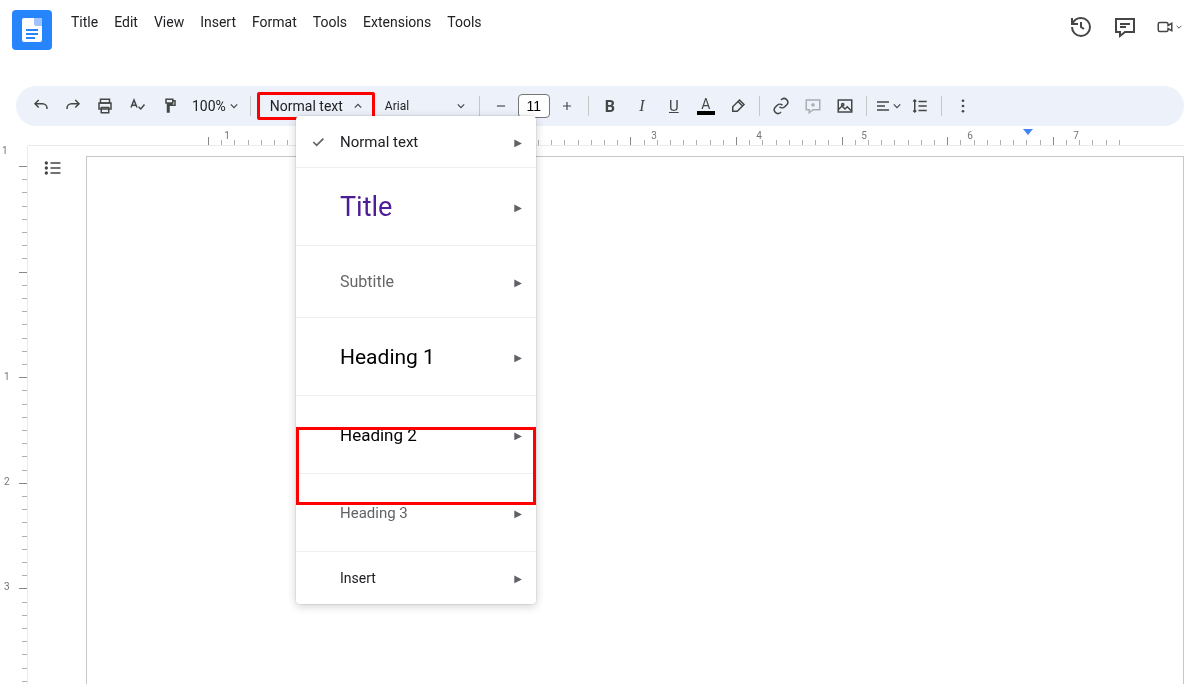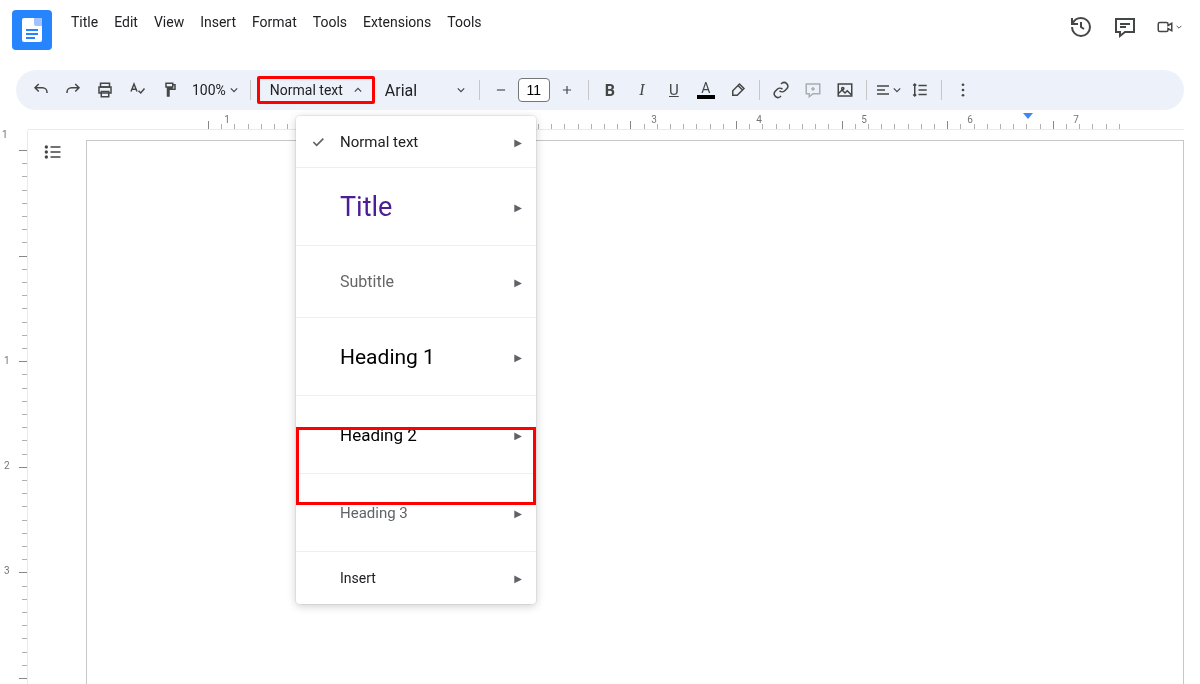--- a/index.html
+++ b/index.html
@@ -15,27 +15,27 @@
 .title-area { flex: 1; }
 .doc-title-row { display: flex; align-items: center; gap: 10px; height: 28px; }
 .doc-title { font-size: 18px; color: #5f6368; }
 .title-icon { width: 20px; height: 20px; display: flex; align-items: center; justify-content: center; color: #5f6368; }
 .menubar { display: flex; gap: 2px; margin-top: 2px; }
 .menu-item { font-size: 14px; color: #202124; padding: 4px 7px; border-radius: 4px; cursor: pointer; }
 .header-right { display:flex; align-items:center; gap: 18px; padding-right: 6px; padding-top: 6px;}
 .hr-icon { width: 26px; height: 26px; display:flex; align-items:center; justify-content:center; color:#444746; }
 
 
-.toolbar-wrap { padding: 0 16px; margin-top: 6px; }
+.toolbar-wrap { padding: 0 16px; margin-top: 22px; }
 .toolbar { background: #edf2fa; border-radius: 24px; height: 40px; display: flex; align-items: center; padding: 0 10px; gap: 2px; }
 .tb-btn { min-width: 30px; height: 30px; display: flex; align-items: center; justify-content: center; border-radius: 4px; color: #444746; cursor: pointer; font-size: 14px; }
 .tb-sep { width: 1px; height: 20px; background: #c7c7c7; margin: 0 4px; }
 .tb-zoom { display:flex; align-items:center; gap:4px; padding: 0 6px; font-size: 14px; color:#202124;}
 .tb-style-dropdown { display:flex; align-items:center; gap:6px; padding: 0 8px; height: 28px; font-size: 14px; color:#202124; cursor: pointer; }
-.tb-font-dropdown { display:flex; align-items:center; justify-content: space-between; width: 96px; padding: 0 8px; height: 28px; font-size: 16px; color:#202124; cursor: pointer; }
+.tb-font-dropdown { display:flex; align-items:center; justify-content: space-between; width: 96px; padding: 0 8px; height: 28px; font-size: 12px; color:#202124; cursor: pointer; }
 .tb-fontsize { display:flex; align-items:center; gap:2px; }
 .tb-fontsize-input { width: 32px; height: 24px; border: 1px solid #747775; border-radius: 4px; text-align: center; font-size: 14px; background: #fff; }
 .tb-under { display:flex; flex-direction:column; align-items:center; gap:0px; line-height:1;}
 .tb-under-bar { width: 18px; height: 4px; background: #000; margin-top:0px;}
 .highlight-box1 { border: 3px solid #ff0000; border-radius: 2px; }
 
 
 .hruler { height: 16px; margin-left: 28px; margin-right: 16px; position: relative; font-size: 10px; color: #757575; border-bottom: 1px solid #e8eaed; margin-top: 4px;}
 .hruler .num { position: absolute; transform: translateX(-50%); }
 .hruler-body { position:absolute; left: 180px; right: 100px; top:0; bottom: 0;}

